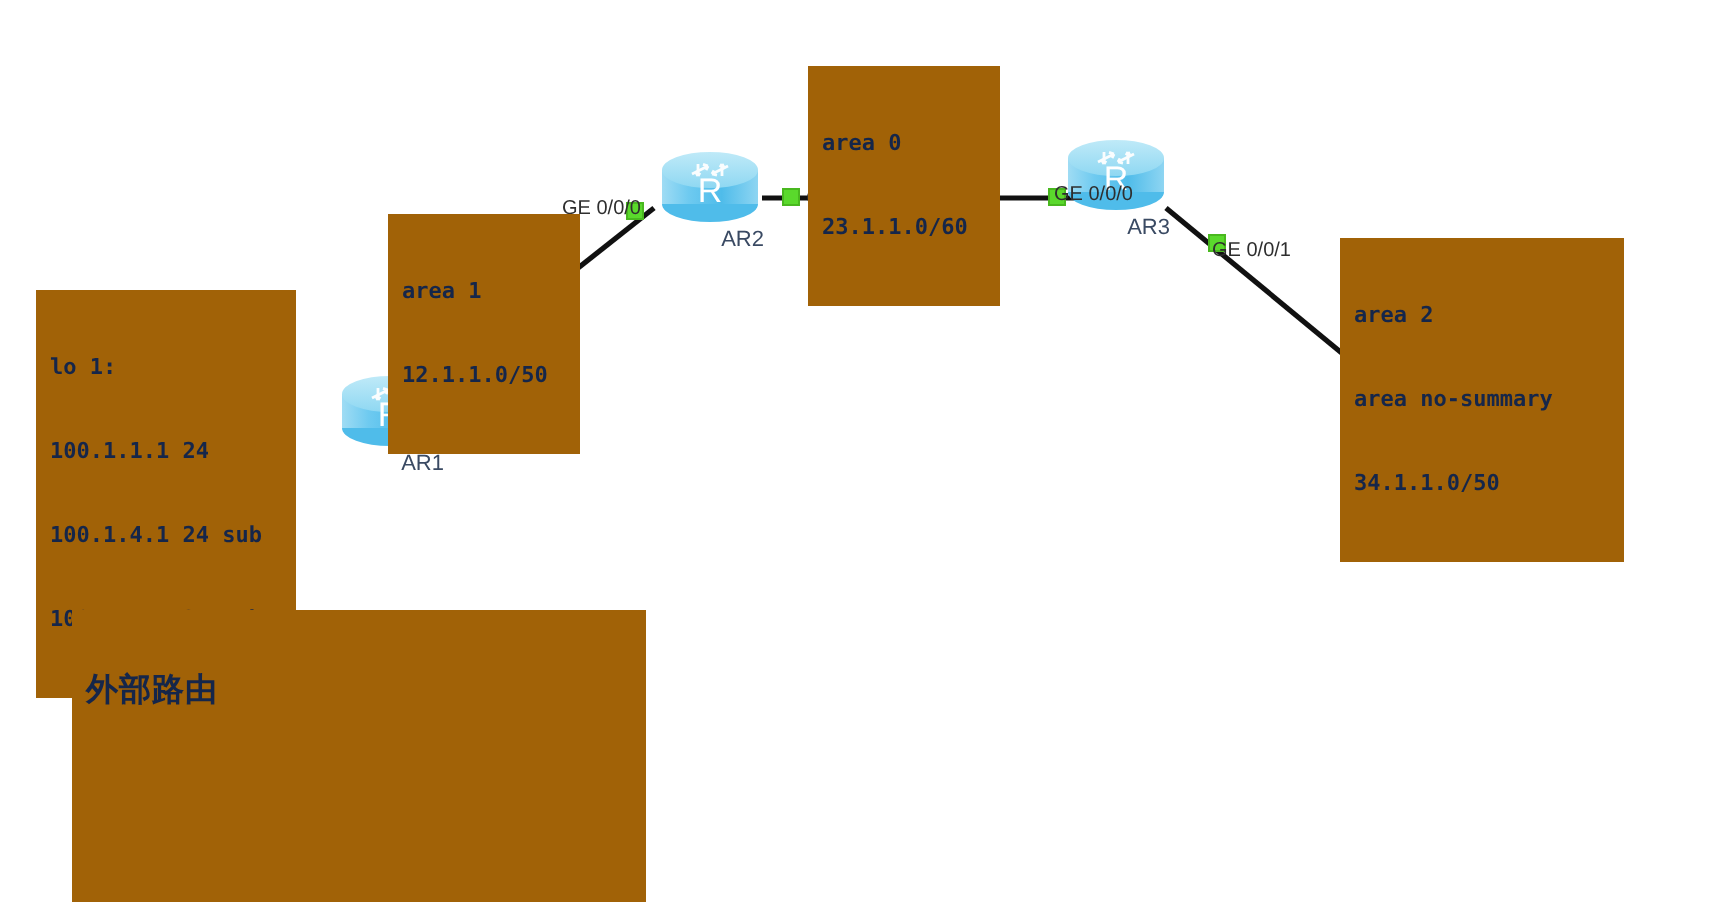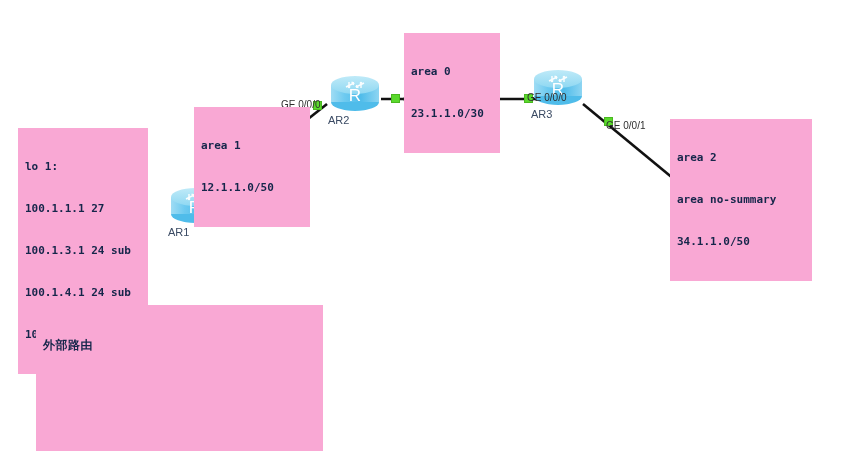--- a/index.html
+++ b/index.html
@@ -12,34 +12,34 @@
     width: 865px;
     height: 451px;
     background: #ffffff;
     overflow: hidden;
     font-family: "Liberation Sans", sans-serif;
   }
 
   
   .note {
     position: absolute;
-    background: #f9a8d4;
+    background: #a16207;
     color: #15264a;
     font-family: "DejaVu Sans Mono", monospace;
     font-size: 11px;
     line-height: 14px;
     font-weight: bold;
     white-space: pre;
     padding: 4px 6px 4px 7px;
     box-sizing: border-box;
   }
   .note .line { display: block; }
   .note-cjk {
     font-family: "DejaVu Sans", sans-serif;
-    font-size: 12px;
+    font-size: 16px;
     font-weight: bold;
     letter-spacing: 0.5px;
   }
 
   
   .link-layer {
     position: absolute;
     left: 0; top: 0;
     width: 865px; height: 451px;
   }
@@ -63,21 +63,21 @@
   .router .body {
     position: absolute;
     left: 2px; top: 6px;
     width: 50px;
     height: 38px;
   }
   .router .name {
     position: absolute;
     left: 0; top: 44px;
     width: 54px;
-    text-align: left;
+    text-align: right;
     font-size: 11px;
     color: #3a4a63;
     font-family: "Liberation Sans", sans-serif;
   }
 
   
   .iface {
     position: absolute;
     font-size: 10px;
     font-family: "Liberation Sans", sans-serif;
@@ -212,36 +212,35 @@
     <div class="name">AR4</div>
   </div>
 
   <div class="iface" style="left:203px; top:158px;">GE 0/0/0</div>
   <div class="iface" style="left:281px; top:99px;">GE 0/0/0</div>
   <div class="iface" style="left:403px; top:94px;">GE 0/0/1</div>
   <div class="iface" style="left:527px; top:92px;">GE 0/0/0</div>
   <div class="iface" style="left:606px; top:120px;">GE 0/0/1</div>
   <div class="iface" style="left:699px; top:194px;">GE 0/0/0</div>
 
-  <div class="note" style="left:18px; top:128px; width:130px;">
+  <div class="note" style="left:18px; top:145px; width:130px;">
     <span class="line">lo 1:</span>
-    <span class="line">100.1.1.1 27</span>
-    <span class="line">100.1.3.1 24 sub</span>
+    <span class="line">100.1.1.1 24</span>
     <span class="line">100.1.4.1 24 sub</span>
     <span class="line">100.1.5.1 24 sub</span>
   </div>
 
-  <div class="note" style="left:194px; top:107px; width:116px;">
+  <div class="note" style="left:194px; top:107px; width:96px;">
     <span class="line">area 1</span>
     <span class="line">12.1.1.0/50</span>
   </div>
 
   <div class="note" style="left:404px; top:33px; width:96px;">
     <span class="line">area 0</span>
-    <span class="line">23.1.1.0/30</span>
+    <span class="line">23.1.1.0/60</span>
   </div>
 
   <div class="note" style="left:670px; top:119px; width:142px;">
     <span class="line">area 2</span>
     <span class="line">area no-summary</span>
     <span class="line">34.1.1.0/50</span>
   </div>
 
   <div class="note" style="left:36px; top:305px; width:287px; padding-top:5px;">
     <span class="line note-cjk">外部路由</span>

